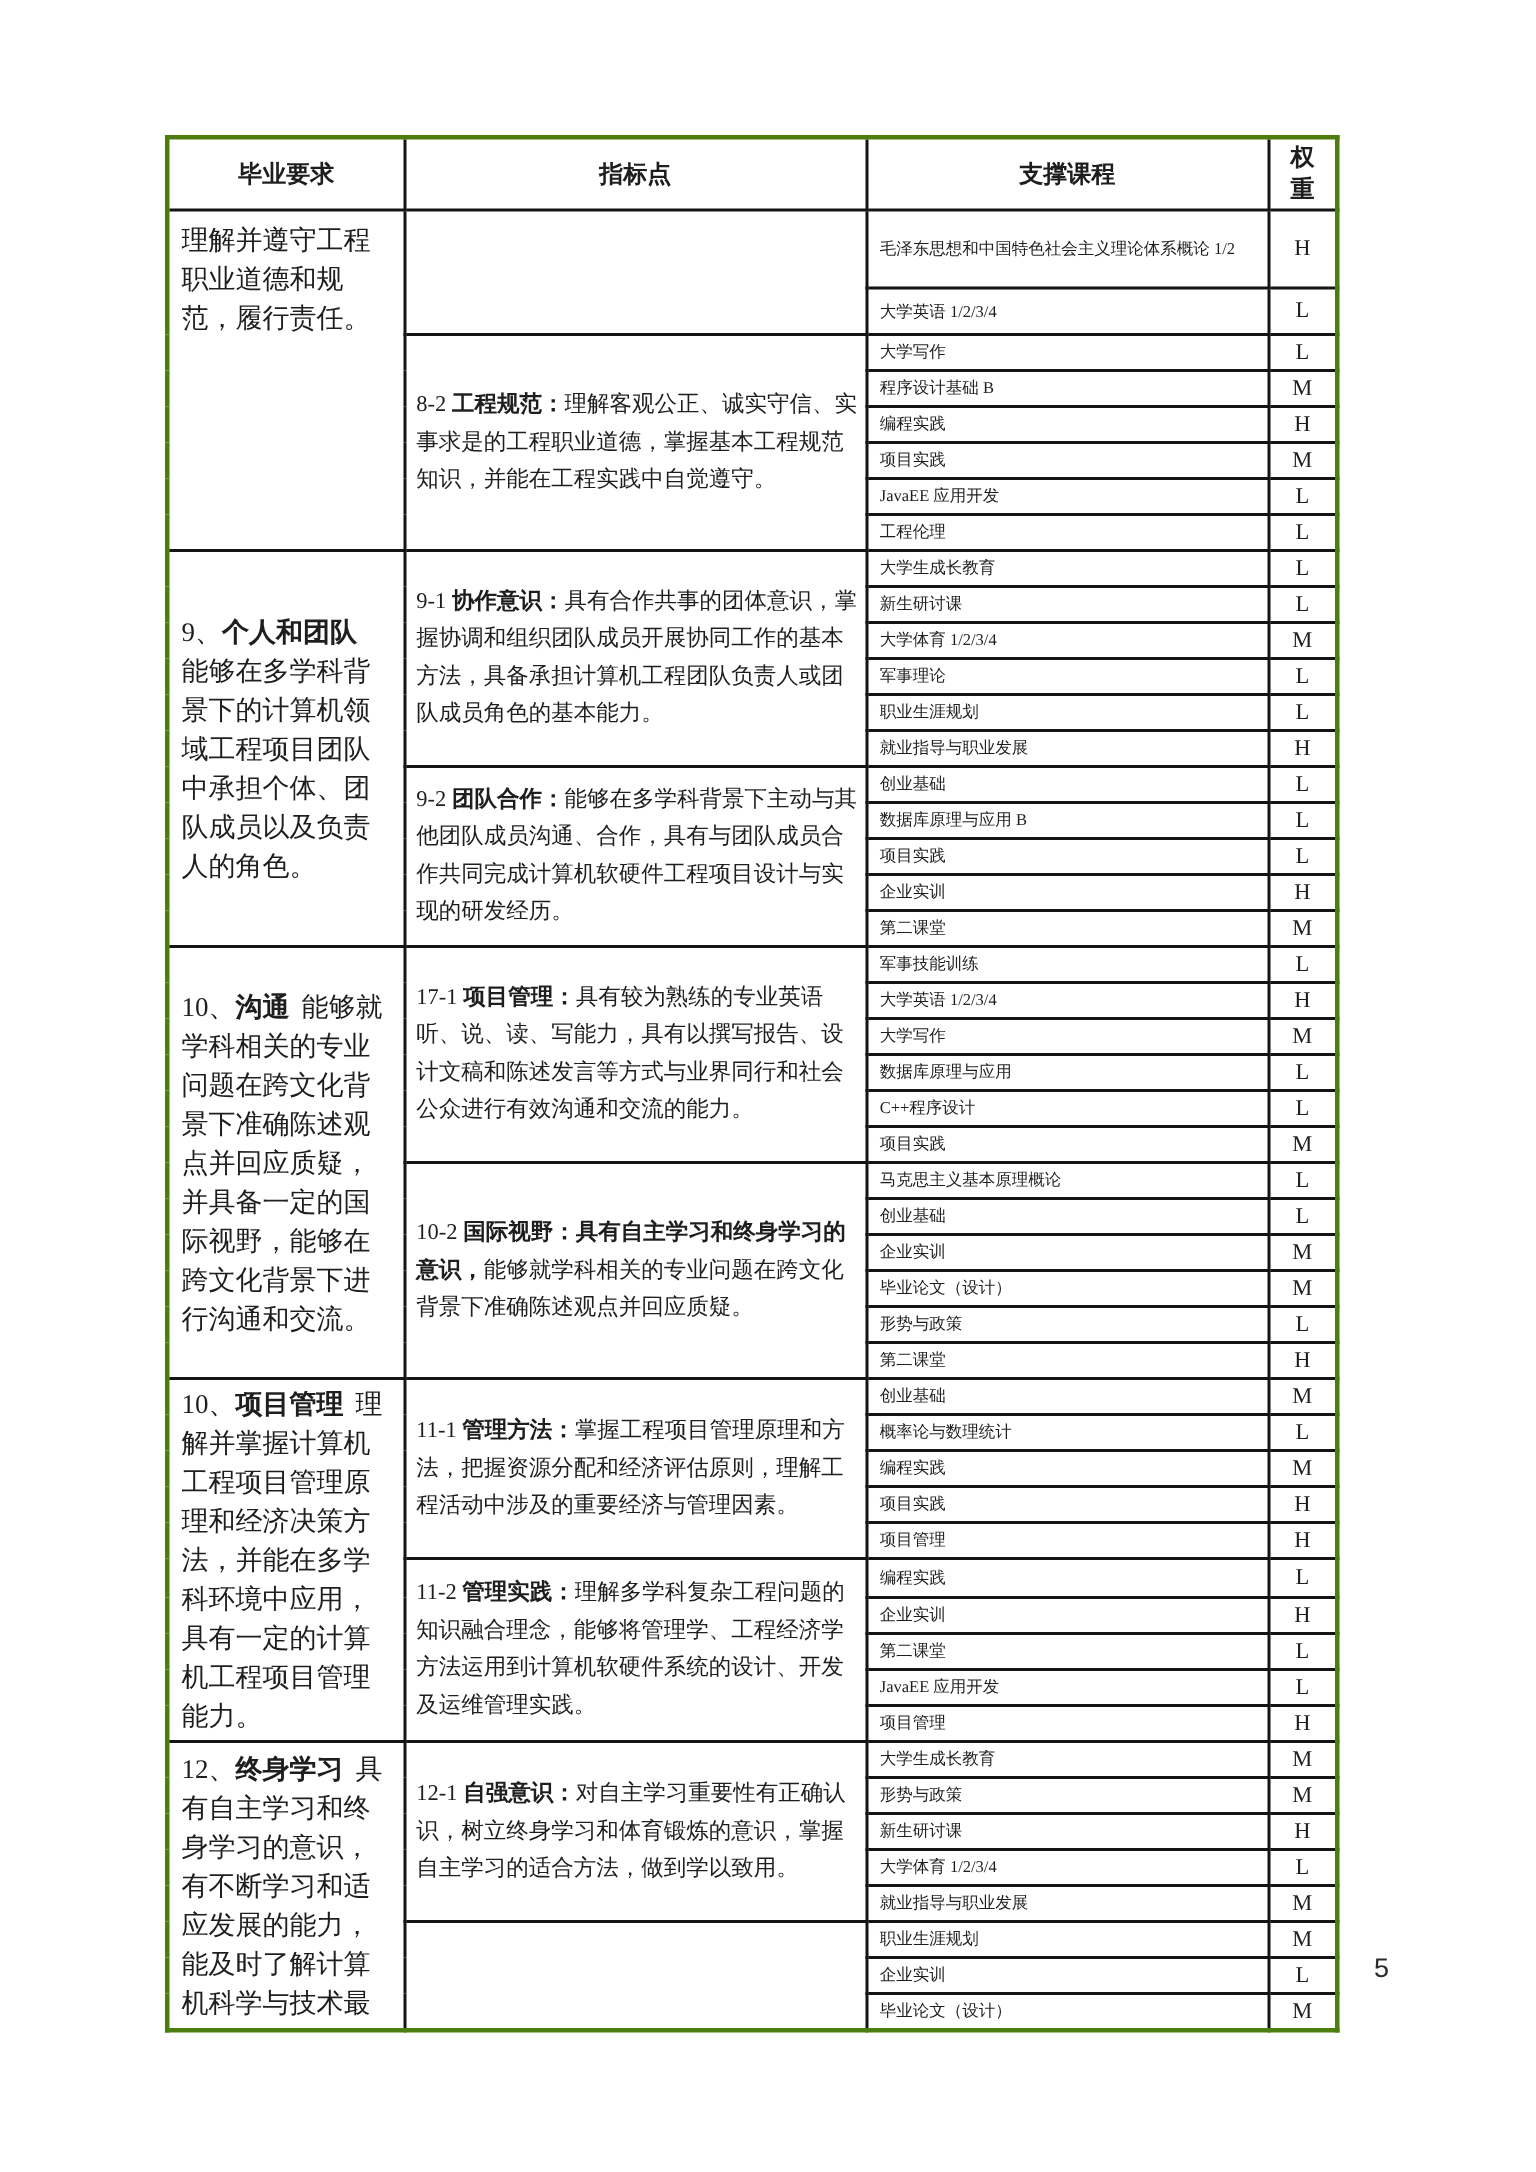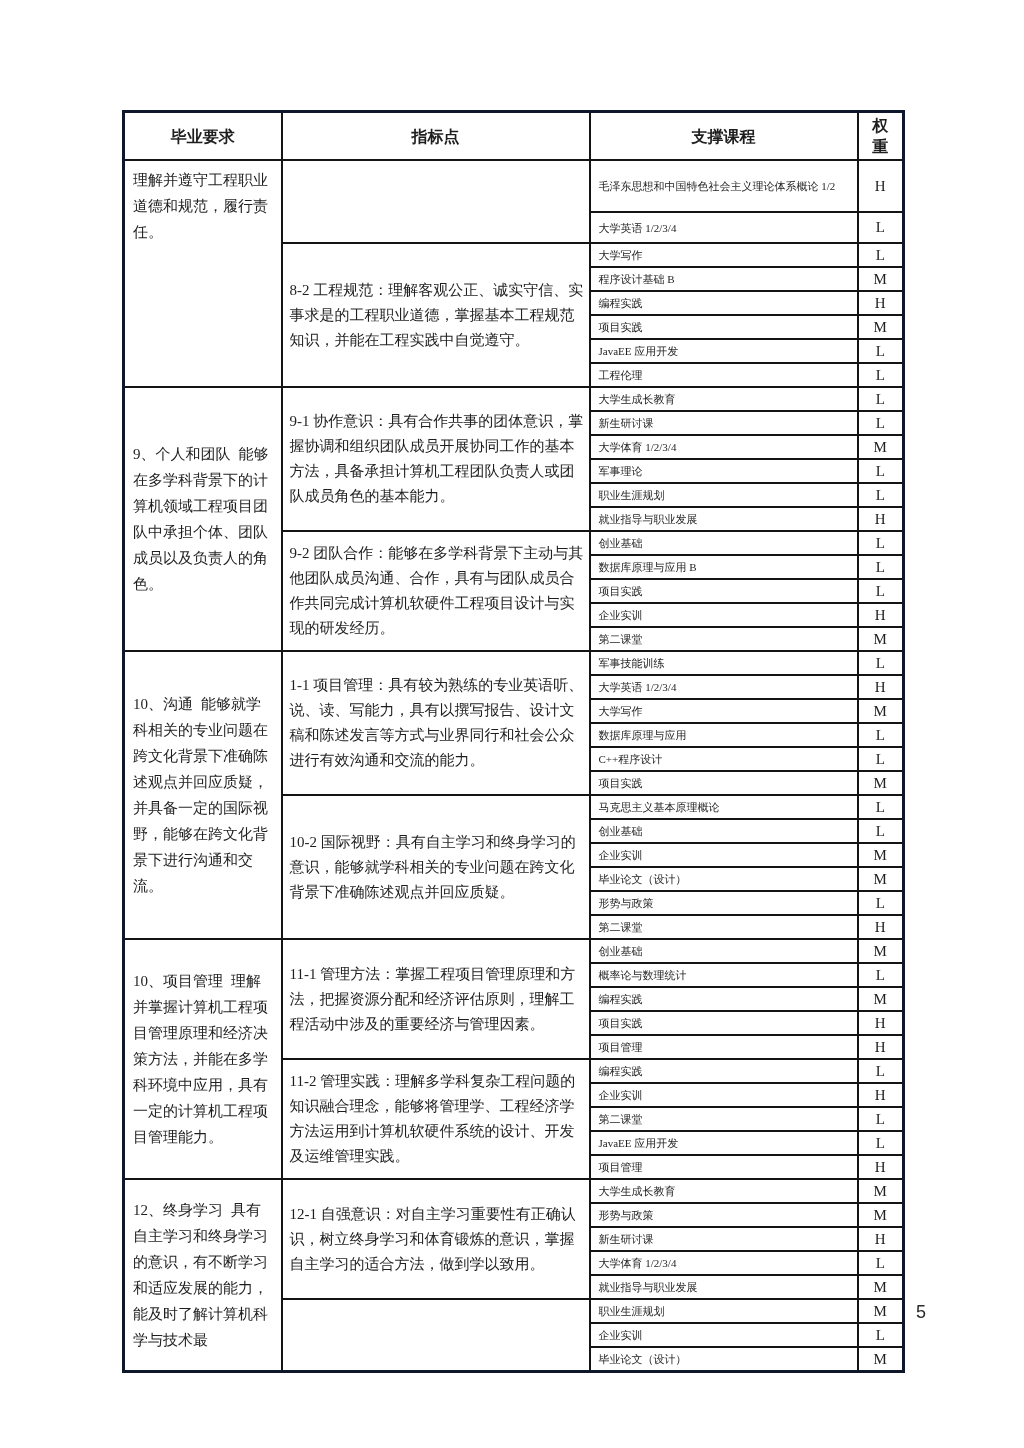--- a/index.html
+++ b/index.html
@@ -6,47 +6,46 @@
   html,body { margin:0; padding:0; background:#ffffff; }
   .page {
     position:relative;
     width:1024px; height:1448px;
     background:#ffffff;
     font-family:"Liberation Serif","DejaVu Serif",serif;
     color:#1e1e1e;
     overflow:hidden;
   }
   table.matrix {
-    position:absolute; left:110px; top:110px;
+    position:absolute; left:110px; top:90px;
     width:780px;
     border-collapse:collapse;
     table-layout:fixed;
-    border:3px solid #0f172a;
-    margin-left:12px;
+    border:3px solid #4d7c0f;
   }
   .matrix th, .matrix td {
     border:2px solid #141414;
     overflow:hidden;
   }
   .matrix th {
     font-weight:bold;
     font-size:16px;
     text-align:center;
     vertical-align:middle;
     height:42px;
     padding:2px 6px;
     line-height:21px;
   }
   .matrix tr { height:23px; }
   .matrix tr.r-tall { height:52px; }
   .matrix tr.r-med  { height:31px; }
   .req-cell {
     vertical-align:middle;
     padding:3px 6px 3px 8px;
-    font-size:15px;
+    font-size:18px;
     line-height:26px;
     text-align:left;
   }
   .req-cell.vtop { vertical-align:top; padding-top:6px; }
   .ind-cell {
     vertical-align:middle;
     padding:3px 5px 3px 7px;
     font-size:15px;
     line-height:25px;
     text-align:left;
@@ -57,21 +56,21 @@
     line-height:20px;
     text-align:left;
     vertical-align:middle;
   }
   .weight-cell {
     text-align:center;
     vertical-align:middle;
     font-size:15px;
     padding:0;
   }
-  .b { font-weight:normal; }
+  .b { font-weight:bold; }
   .gap { margin-right:8px; }
   .page-number {
     position:absolute;
     left:905px; top:1302px;
     width:32px;
     text-align:center;
     font-family:"Liberation Sans","DejaVu Sans",sans-serif;
     font-size:18px;
     color:#2b2b2b;
   }
@@ -173,21 +172,21 @@
         <tr>
           <td class="course-cell">企业实训</td>
           <td class="weight-cell">H</td>
         </tr>
         <tr>
           <td class="course-cell">第二课堂</td>
           <td class="weight-cell">M</td>
         </tr>
         <tr>
           <td class="req-cell" rowspan="12"><span>10、</span><span class="b gap">沟通</span><span>能够就学科相关的专业问题在跨文化背景下准确陈述观点并回应质疑，并具备一定的国际视野，能够在跨文化背景下进行沟通和交流。</span></td>
-          <td class="ind-cell" rowspan="6"><span>1-1 </span><span class="b">项目管理：</span><span>具有较为熟练的专业英语听、说、读、写能力，具有以撰写报告、设计文稿和陈述发言等方式与业界同行和社会公众进行有效沟通和交流的能力。</span></td>
+          <td class="ind-cell" rowspan="6"><span>17-1 </span><span class="b">项目管理：</span><span>具有较为熟练的专业英语听、说、读、写能力，具有以撰写报告、设计文稿和陈述发言等方式与业界同行和社会公众进行有效沟通和交流的能力。</span></td>
           <td class="course-cell">军事技能训练</td>
           <td class="weight-cell">L</td>
         </tr>
         <tr>
           <td class="course-cell">大学英语 1/2/3/4</td>
           <td class="weight-cell">H</td>
         </tr>
         <tr>
           <td class="course-cell">大学写作</td>
           <td class="weight-cell">M</td>

